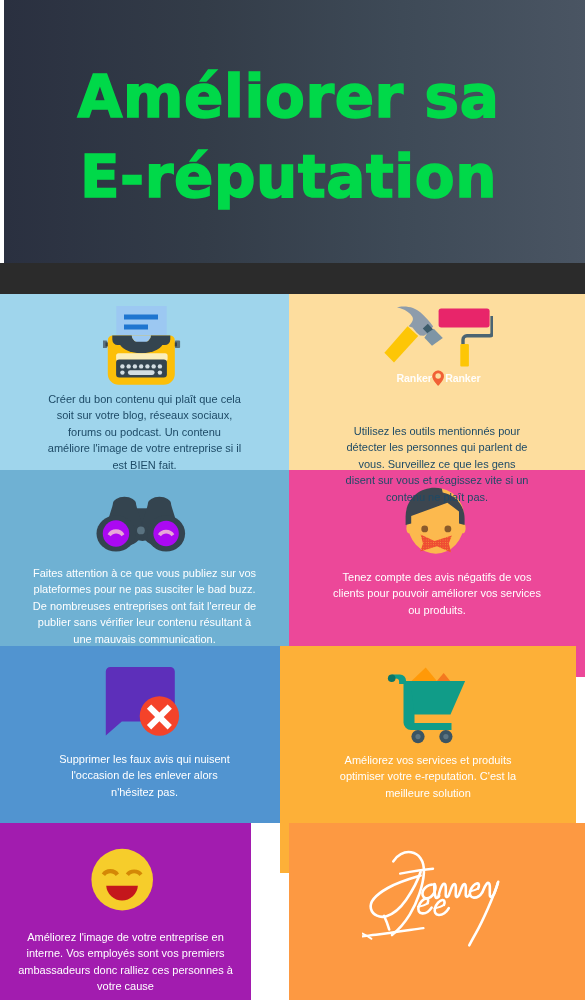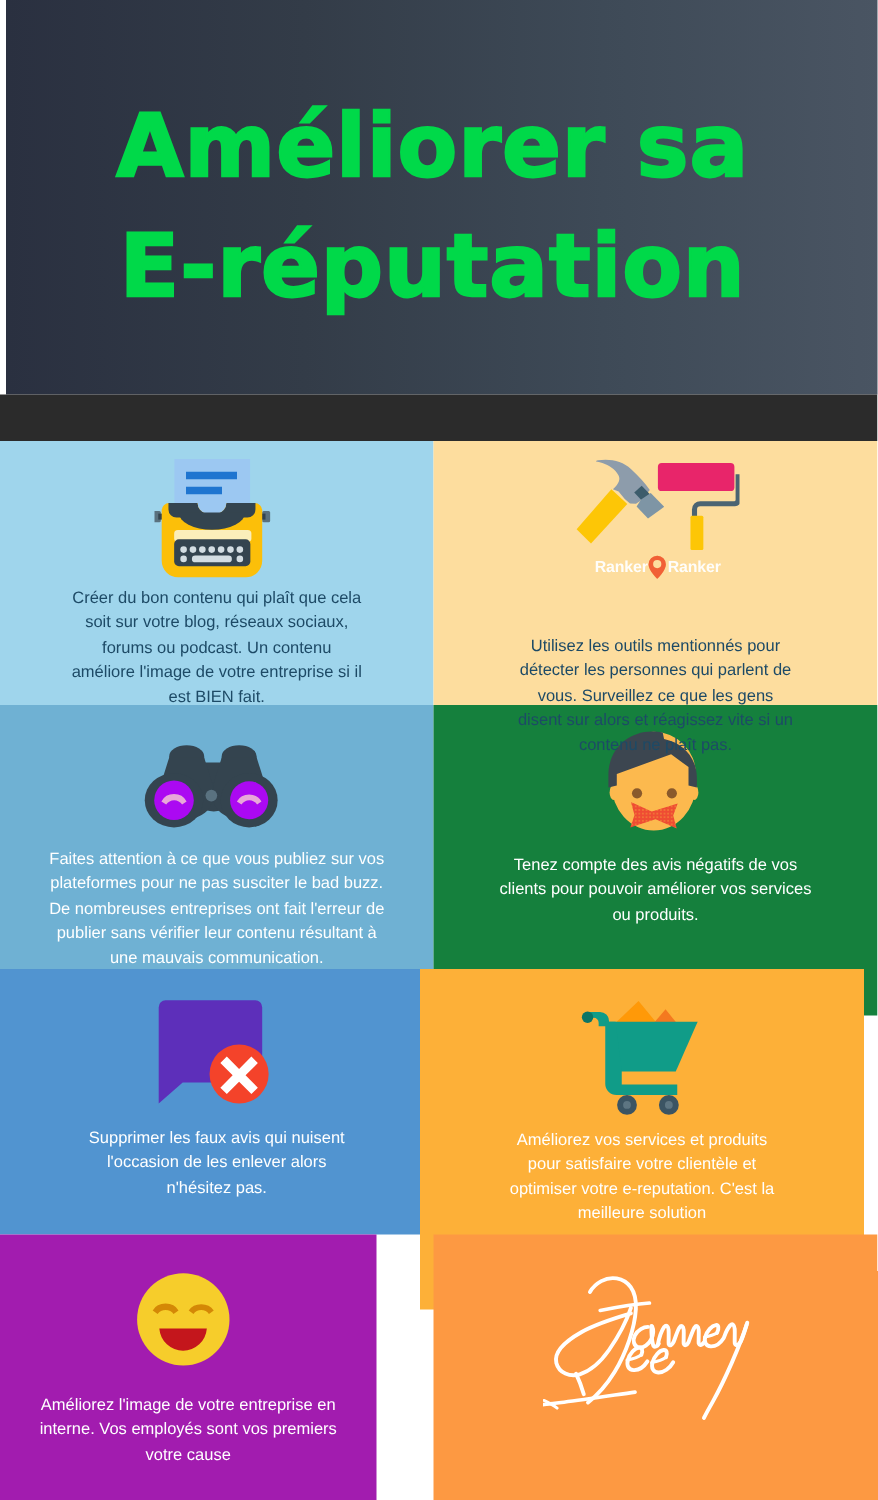--- a/index.html
+++ b/index.html
@@ -110,21 +110,21 @@
       <span class="wm-t">Ranker</span><span class="wm-pin"><svg width="12.3" height="16.3" viewBox="0 0 13 17">
               <path d="M6.5 0.4a6.1 6.1 0 0 0-6.1 6.1c0 4.3 6.1 10.1 6.1 10.1s6.1-5.8 6.1-10.1a6.1 6.1 0 0 0-6.1-6.1z" fill="#f47a32"></path>
               <path d="M6.5 0.4a6.1 6.1 0 0 0-6.1 6.1c0 1.6 0.9 3.5 2 5.2l4.1 4.9s6.1-5.8 6.1-10.1a6.1 6.1 0 0 0-6.1-6.1z" fill="#ef4b3a" opacity="0.55"></path>
               <circle cx="6.5" cy="6.3" r="2.9" fill="#fddd9e"></circle>
             </svg></span><span class="wm-t">Ranker</span>
     </div>
     <div class="txt dark-txt" style="top:97px;margin-top:32px;">
           <b>Utilisez les outils mentionnés pour</b>
           <b>détecter les personnes qui parlent de</b>
           <b>vous. Surveillez ce que les gens</b>
-          <b>disent sur alors et réagissez vite si un</b>
+          <b>disent sur vous et réagissez vite si un</b>
           <b>contenu ne plaît pas.</b>
         </div>
   </div>
 
   <div class="cell" style="left:0;top:176px;width:289px;height:224px;background:#6fb1d3;">
     <div class="iconwrap" style="top:23px;">
       <svg width="98" height="62" viewBox="0 0 98 62">
         <g fill="#34444f">
           <path d="M40.1 15.3 h12.8 v8 h-12.8 z"></path>
           <path d="M33 20 h27 v18 a13.5 10 0 0 1 -27 0 z"></path>
@@ -144,21 +144,21 @@
     </div>
     <div class="txt white-txt" style="top:95px;">
           <b>Faites attention à ce que vous publiez sur vos</b>
           <b>plateformes pour ne pas susciter le bad buzz.</b>
           <b>De nombreuses entreprises ont fait l'erreur de</b>
           <b>publier sans vérifier leur contenu résultant à</b>
           <b>une mauvais communication.</b>
         </div>
   </div>
 
-  <div class="cell" style="left:289px;top:176px;width:296px;height:207px;background:#15803d;text-decoration:underline;">
+  <div class="cell" style="left:289px;top:176px;width:296px;height:207px;background:#ec4899;text-decoration:underline;">
     <div class="iconwrap" style="top:16px;">
       <svg width="72" height="72" viewBox="0 0 72 72">
         <ellipse cx="8.2" cy="42.3" rx="2.8" ry="5.1" fill="#fcb94e"></ellipse>
         <ellipse cx="61.8" cy="42.3" rx="2.8" ry="5.1" fill="#fcb94e"></ellipse>
         <path d="M6.7 30 a28.1 28.1 0 0 1 56.2 0 v7 a28.1 30.7 0 0 1 -56.2 0 z" fill="#fcb94e"></path>
         <path d="M33.6 1.7 c2.6 0 5 0.2 7.2 0.7 l0.9 4.2 c12.8 2.6 21.9 12.6 21.9 26.2 v6.2 l-5.6 -1.4 v-12.2 l-11.6 -8.6 l-36.2 13.2 v7.6 l-5.6 1.4 v-8.4 c0 -16.5 12.6 -28.9 29 -28.9 z" fill="#3c4650"></path>
         <circle cx="23.7" cy="42.9" r="3.4" fill="#8a5a2b"></circle>
         <circle cx="46.9" cy="42.9" r="3.4" fill="#8a5a2b"></circle>
         <defs>
               <pattern id="bowdots" width="2.4" height="2.4" patternUnits="userSpaceOnUse">
@@ -201,38 +201,38 @@
         <path d="M17.5 15.1 h61.6 l-14.6 33.3 h-36.4 z" fill="#109c88"></path>
         <path d="M17.5 15.1 h6.9 l4.1 33.3 l0 8.6 h37.0 l0 7.0 h-40.5 a7.5 7.5 0 0 1 -7.5 -7.5 z" fill="#109c88"></path>
         <circle cx="32.0" cy="70.6" r="6.6" fill="#3b5463"></circle>
         <circle cx="32.0" cy="70.6" r="2.6" fill="#5d7582"></circle>
         <circle cx="59.9" cy="70.6" r="6.6" fill="#3b5463"></circle>
         <circle cx="59.9" cy="70.6" r="2.6" fill="#5d7582"></circle>
       </svg>
     </div>
     <div class="txt white-txt" style="top:106px;">
           <b>Améliorez vos services et produits</b>
-          <b>pour satisfaire votre clientèle et</b>
           <b>optimiser votre e-reputation. C'est la</b>
           <b>meilleure solution</b>
         </div>
   </div>
 
   <div class="cell" style="left:0;top:529px;width:251px;height:177px;background:#a21caf;">
     <div class="iconwrap" style="top:25px;">
       <svg width="70" height="70" viewBox="0 0 70 70">
         <circle cx="31.2" cy="31.6" r="30.8" fill="#f6cd2b"></circle>
         <path d="M10.8 25.6 a9.6 8.2 0 0 1 17.2 0 l-3.3 2.4 a6.2 5.6 0 0 0 -10.6 0 z" fill="#d48806"></path>
         <path d="M34.8 25.6 a9.6 8.2 0 0 1 16.7 0 l-3.2 2.4 a6.0 5.6 0 0 0 -10.3 0 z" fill="#d48806"></path>
         <path d="M15.2 37.7 h31.7 a15.9 16 0 0 1 -31.7 0 z" fill="#c4161c"></path>
       </svg>
     </div>
     <div class="txt white-txt" style="top:106px;">
           <b>Améliorez l'image de votre entreprise en</b>
           <b>interne. Vos employés sont vos premiers</b>
+          <b>ambassadeurs donc ralliez ces personnes à</b>
           <b>votre cause</b>
         </div>
   </div>
 
   <div class="cell" style="left:289px;top:529px;width:296px;height:177px;background:#fd9942;">
     <div class="iconwrap" style="top:25px;">
       <svg width="150" height="105" viewBox="0 0 150 105">
         <g fill="none" stroke="#ffffff" stroke-linecap="round" stroke-linejoin="round">
 
           <path d="M31.3 13.3 C34.8 7.4 42.0 3.0 49.1 4.3 C56.4 5.6 62.6 11.8 61.9 24.8

